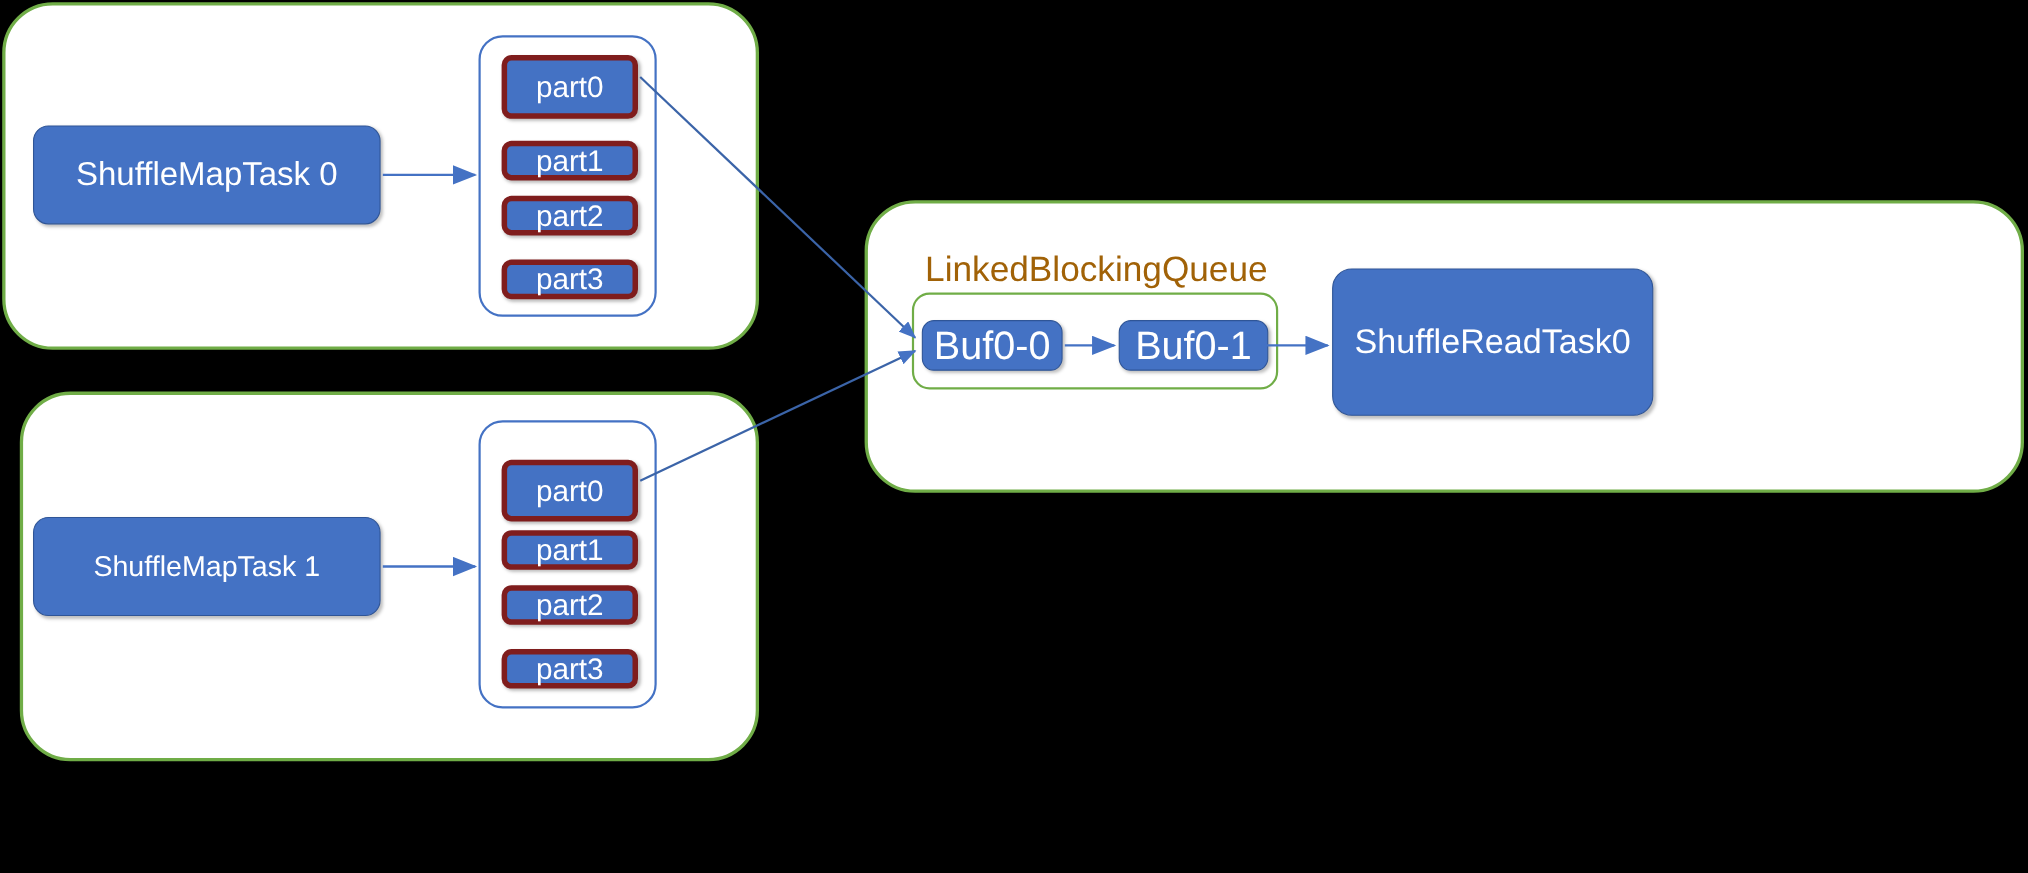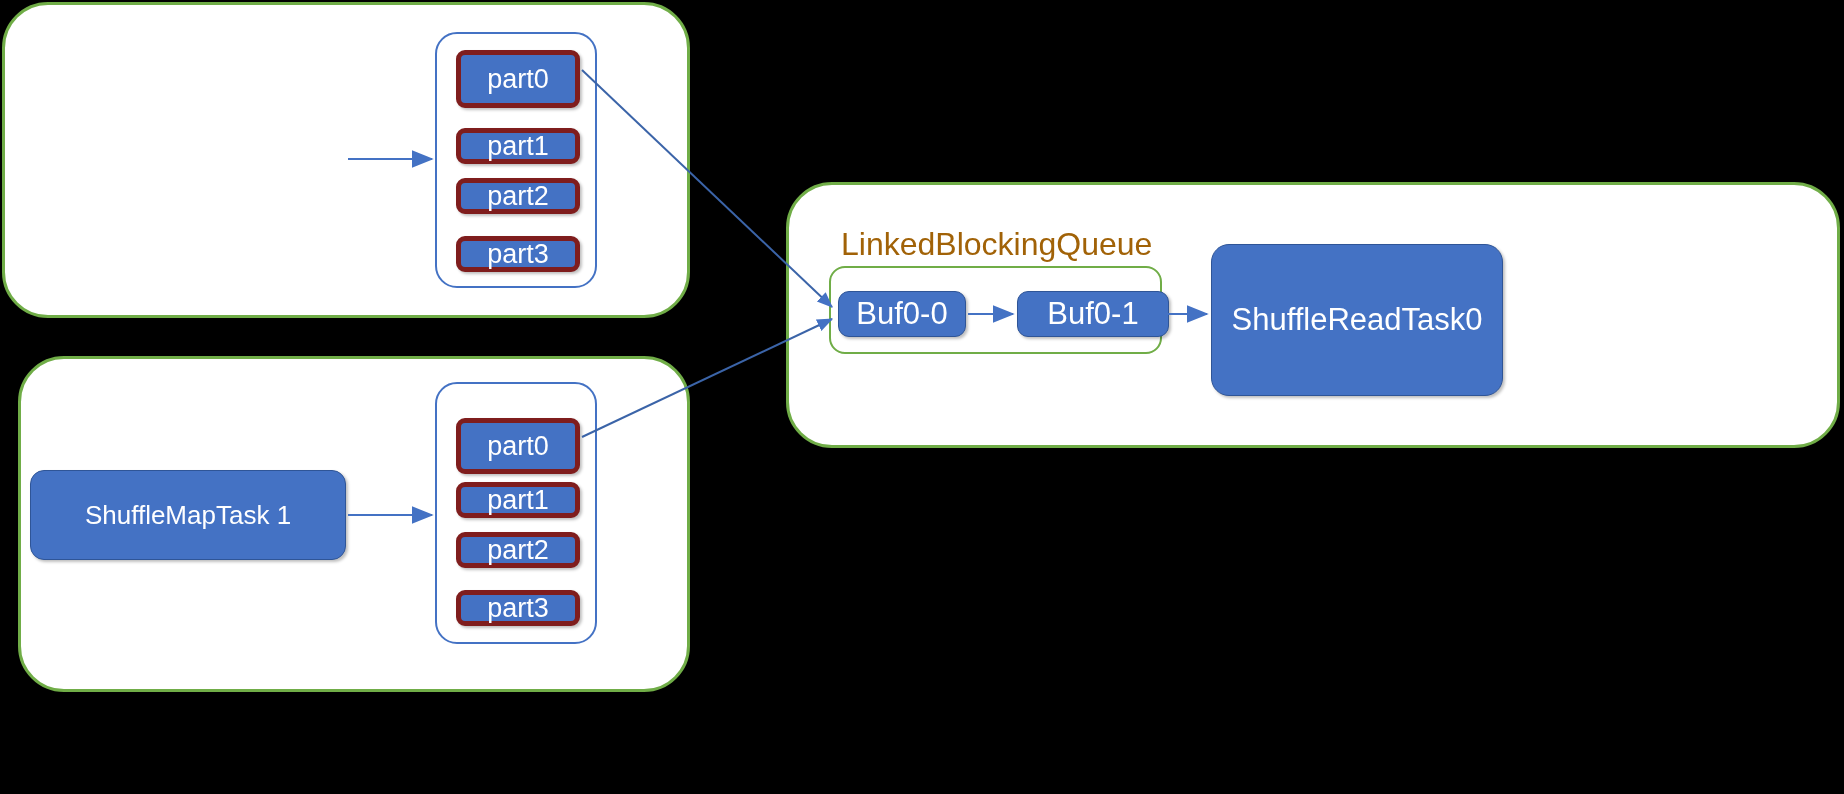--- a/index.html
+++ b/index.html
@@ -25,21 +25,21 @@
     border:1px solid #2F5597;
     border-radius:14px;
     color:#FFFFFF;
     display:flex;align-items:center;justify-content:center;
     box-sizing:border-box;
     box-shadow:2px 2px 3px rgba(0,0,0,.25);
     white-space:nowrap;
   }
   #task-map0{left:30px; top:114px; width:316px; height:90px; font-size:30px;}
   #task-map1{left:30px; top:470px; width:316px; height:90px; font-size:26px;}
-  #task-read0{left:1211px;top:244px;width:292px;height:152px;font-size:31px;border-radius:18px;}
+  #task-read0{left:1211px;top:244px;width:292px;height:134px;font-size:31px;border-radius:18px;}
 
   
   .part-container{
     position:absolute;
     border:2px solid #4472C4;
     border-radius:22px;
     background:transparent;
     box-sizing:border-box;
   }
   #parts-0{left:435px; top:32px;  width:162px; height:256px;}
@@ -75,36 +75,37 @@
   }
   #queue-box{
     position:absolute;left:829px;top:266px;width:333px;height:88px;
     border:2px solid #70AD47;border-radius:16px;box-sizing:border-box;
     background:transparent;
   }
   .buf-box{
     position:absolute;
     background:#4472C4;border:1px solid #2F5597;border-radius:11px;
     color:#FFFFFF;display:flex;align-items:center;justify-content:center;
-    box-sizing:border-box;font-size:31px;
+    box-sizing:border-box;font-size:36px;
     box-shadow:2px 2px 3px rgba(0,0,0,.25);white-space:nowrap;
   }
   #buf-0{left:838px; top:291px; width:128px; height:46px;}
-  #buf-1{left:1017px;top:291px; width:152px; height:46px;}
+  #buf-1{left:1017px;top:291px; width:136px; height:46px;}
 
   
   #arrows{position:absolute;left:0;top:0;width:1844px;height:794px;pointer-events:none;}
 </style>
 </head>
 <body>
 
 <div id="stage">
 
   <div class="panel" id="panel-map0"></div>
 
+  <div class="task-box" id="task-map0">ShuffleMapTask 0</div>
 
   <div class="part-container" id="parts-0"></div>
   <div class="part-box" id="p0-0">part0</div>
   <div class="part-box" id="p0-1">part1</div>
   <div class="part-box" id="p0-2">part2</div>
   <div class="part-box" id="p0-3">part3</div>
 
   <div class="panel" id="panel-map1"></div>
 
   <div class="task-box" id="task-map1">ShuffleMapTask 1</div>

